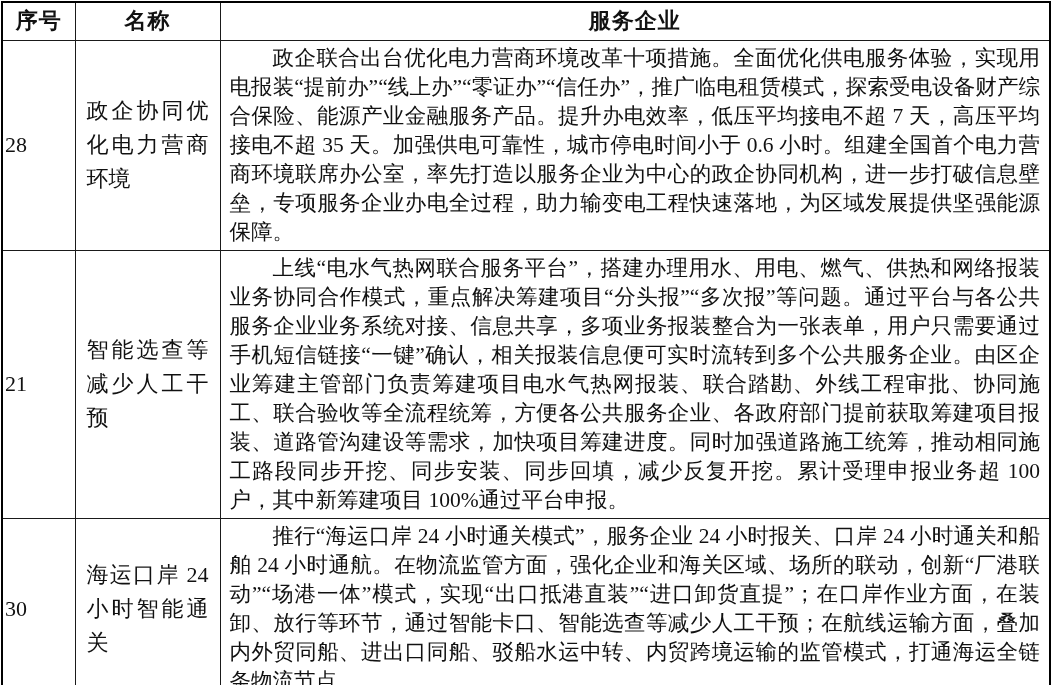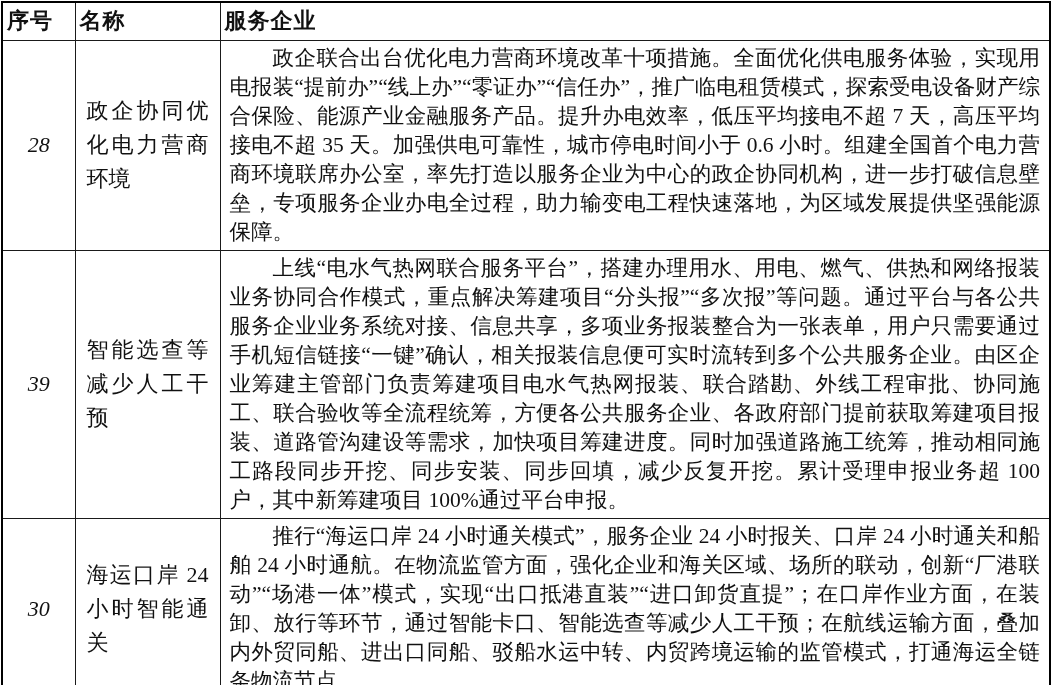--- a/index.html
+++ b/index.html
@@ -28,30 +28,28 @@
     border: 1.5px solid #1a1a1a;
     vertical-align: middle;
   }
   table.policy-table { border: 2.5px solid #000000; }
   col.col-no   { width: 73px; }
   col.col-name { width: 145px; }
   col.col-content { width: auto; }
   th.header-cell {
     font-size: 22px;
     font-weight: bold;
-    text-align: left;
+    text-align: center;
     height: 38px;
     padding: 2px 4px;
     letter-spacing: 1px;
   }
   td.no-cell {
-    text-align: center;
     font-size: 22px;
     padding: 2px;
-    font-style: italic;
   }
   td.name-cell {
     font-size: 22px;
     line-height: 34px;
     padding: 4px 11px;
     text-align: justify;
     text-align-last: left;
     text-justify: inter-character;
   }
   td.content-cell {
@@ -84,21 +82,21 @@
         <th class="header-cell">服务企业</th>
       </tr>
     </thead>
     <tbody>
       <tr class="row-28">
         <td class="no-cell">28</td>
         <td class="name-cell">政企协同优化电力营商环境</td>
         <td class="content-cell">政企联合出台优化电力营商环境改革十项措施。全面优化供电服务体验，实现用电报装“提前办”“线上办”“零证办”“信任办”，推广临电租赁模式，探索受电设备财产综合保险、能源产业金融服务产品。提升办电效率，低压平均接电不超 7 天，高压平均接电不超 35 天。加强供电可靠性，城市停电时间小于 0.6 小时。组建全国首个电力营商环境联席办公室，率先打造以服务企业为中心的政企协同机构，进一步打破信息壁垒，专项服务企业办电全过程，助力输变电工程快速落地，为区域发展提供坚强能源保障。</td>
       </tr>
       <tr class="row-29">
-        <td class="no-cell">39</td>
+        <td class="no-cell">21</td>
         <td class="name-cell">智能选查等减少人工干预</td>
         <td class="content-cell">上线“电水气热网联合服务平台”，搭建办理用水、用电、燃气、供热和网络报装业务协同合作模式，重点解决筹建项目“分头报”“多次报”等问题。通过平台与各公共服务企业业务系统对接、信息共享，多项业务报装整合为一张表单，用户只需要通过手机短信链接“一键”确认，相关报装信息便可实时流转到多个公共服务企业。由区企业筹建主管部门负责筹建项目电水气热网报装、联合踏勘、外线工程审批、协同施工、联合验收等全流程统筹，方便各公共服务企业、各政府部门提前获取筹建项目报装、道路管沟建设等需求，加快项目筹建进度。同时加强道路施工统筹，推动相同施工路段同步开挖、同步安装、同步回填，减少反复开挖。累计受理申报业务超 100 户，其中新筹建项目 100%通过平台申报。</td>
       </tr>
       <tr class="row-30">
         <td class="no-cell">30</td>
         <td class="name-cell">海运口岸 24 小时智能通关</td>
         <td class="content-cell">推行“海运口岸 24 小时通关模式”，服务企业 24 小时报关、口岸 24 小时通关和船舶 24 小时通航。在物流监管方面，强化企业和海关区域、场所的联动，创新“厂港联动”“场港一体”模式，实现“出口抵港直装”“进口卸货直提”；在口岸作业方面，在装卸、放行等环节，通过智能卡口、智能选查等减少人工干预；在航线运输方面，叠加内外贸同船、进出口同船、驳船水运中转、内贸跨境运输的监管模式，打通海运全链条物流节点。</td>
       </tr>
     </tbody>
   </table>

